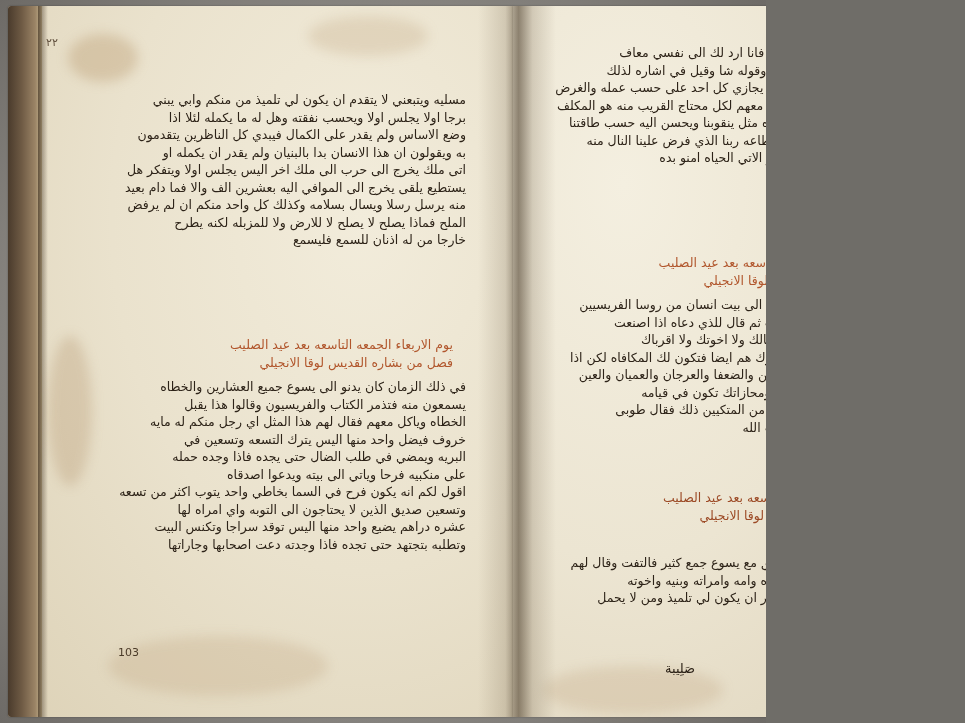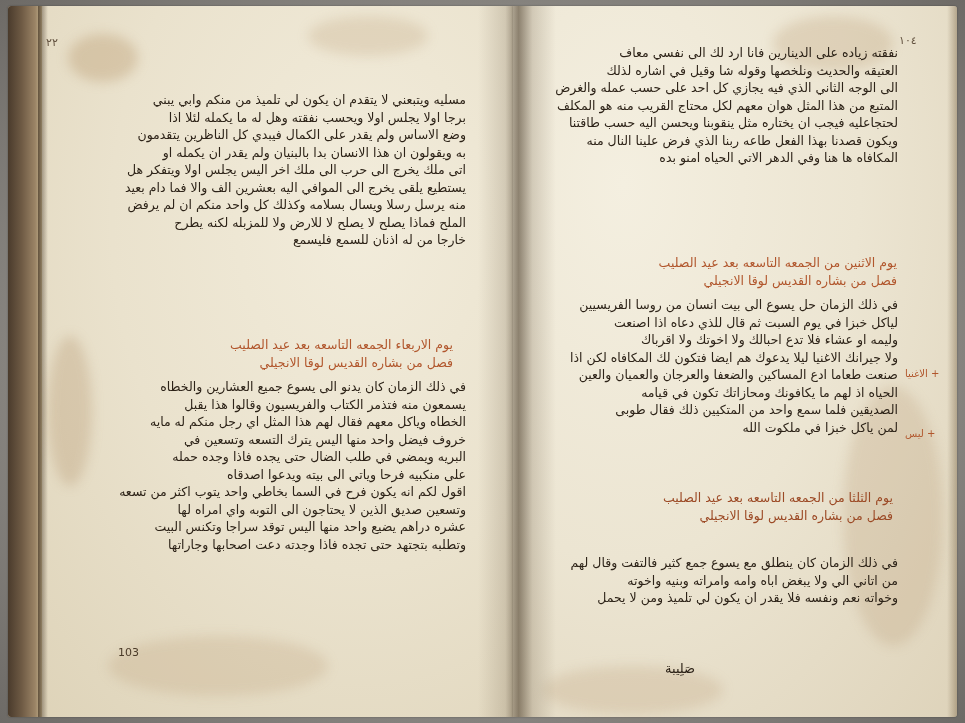--- a/index.html
+++ b/index.html
@@ -2,21 +2,21 @@
 <html><head>
 <meta charset="utf-8">
 <style>
   html, body {
     margin: 0;
     padding: 0;
     background: #6f6d68;
   }
   #page {
     position: relative;
-    width: 965px;
+    width: 766px;
     height: 723px;
     overflow: hidden;
     background: #000000;
     font-family: "DejaVu Sans", sans-serif;
   }
 
   
   .backdrop {
     position: absolute;
     inset: 0;

